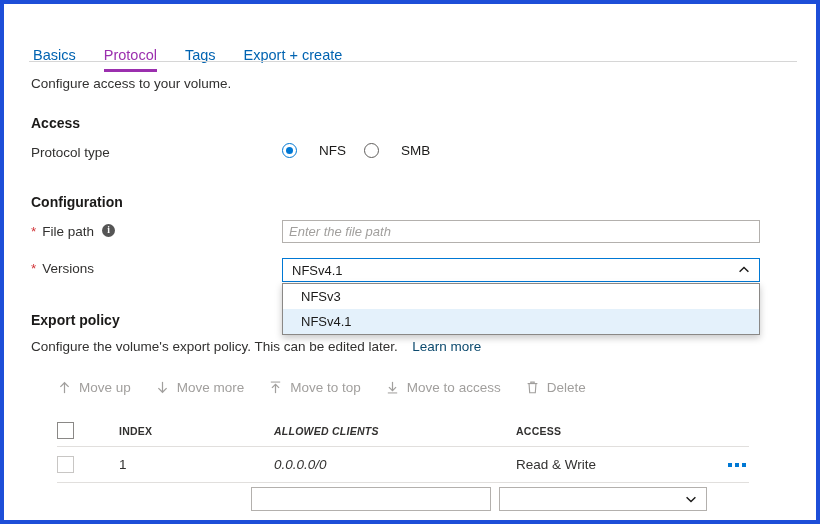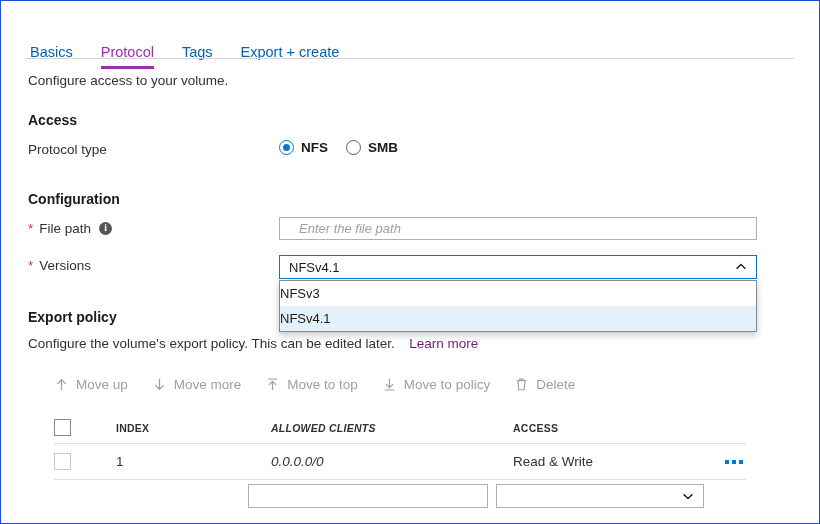--- a/index.html
+++ b/index.html
@@ -9,21 +9,21 @@
   }
   body {
     font-family: "Liberation Sans", sans-serif;
     -webkit-font-smoothing: antialiased;
   }
   #page {
     position: relative;
     width: 820px;
     height: 524px;
     box-sizing: border-box;
-    border: 1px solid #1d4ed8;
+    border: 4px solid #1d4ed8;
     background: #ffffff;
     overflow: hidden;
   }
 
   
   .tabbar {
     position: absolute;
     left: 0; top: 0;
     width: 818px;
     height: 58px;
@@ -80,21 +80,20 @@
     position: absolute;
     font-size: 14px;
     font-weight: bold;
     color: #1b1a19;
   }
   .field-label {
     position: absolute;
     font-size: 13.5px;
     color: #323130;
     display: flex;
-    align-items: center;
     gap: 5px;
     white-space: nowrap;
   }
   .req {
     color: #d13438;
     font-size: 13.5px;
     margin-right: 1px;
   }
   .info-icon {
     display: inline-flex;
@@ -116,23 +115,22 @@
   .radio-group {
     position: absolute;
     left: 278px; top: 139px;
     display: flex;
     align-items: center;
     gap: 18px;
   }
   .radio-opt {
     display: flex;
     align-items: flex-end;
-    gap: 7px;
-    cursor: pointer;
-    font-weight: bold;
+    gap: 22px;
+    cursor: pointer;
   }
   .radio {
     width: 15px; height: 15px;
     border-radius: 50%;
     border: 1px solid #605e5c;
     box-sizing: border-box;
     background: #fff;
     position: relative;
     flex: none;
   }
@@ -153,21 +151,21 @@
   }
 
   
   .textbox {
     position: absolute;
     box-sizing: border-box;
     border: 1px solid #b3b0ad;
     background: #ffffff;
     font-size: 13px;
     color: #15803d;
-    padding: 0 19px;
+    padding: 0 6px;
     outline: none;
     font-family: "Liberation Sans", sans-serif;
   }
   .textbox::placeholder {
     color: #a19f9d;
     font-style: italic;
     opacity: 1;
   }
 
   .combo {
@@ -197,31 +195,31 @@
     box-sizing: border-box;
     background: #ffffff;
     border: 1px solid #8a8886;
     box-shadow: 0 3px 7px rgba(0,0,0,0.22);
     z-index: 40;
   }
   .dd-item {
     height: 25px;
     display: flex;
     align-items: center;
-    padding: 0 0;
+    padding: 0 18px;
     font-size: 13px;
     color: #1b1a19;
     cursor: pointer;
   }
   .dd-item.selected {
     background: #e4f1fb;
   }
 
   .link {
-    color: #701a75;
+    color: #0c4a6e;
     text-decoration: none;
     cursor: pointer;
     font-size: 13.5px;
   }
 
   
   .cmdbar {
     position: absolute;
     left: 53px; top: 376px;
     display: flex;
@@ -423,21 +421,21 @@
     </div>
 
     <div class="cmd">
       <span>
         <svg width="15" height="15" viewBox="0 0 16 16">
           <path d="M8 2 L8 11.4" stroke="#a19f9d" stroke-width="1.3" fill="none"></path>
           <path d="M4.2 7.6 L8 11.4 L11.8 7.6" stroke="#a19f9d" stroke-width="1.3" fill="none"></path>
           <path d="M3 13.8 L13 13.8" stroke="#a19f9d" stroke-width="1.1" fill="none"></path>
         </svg>
       </span>
-      <span>Move to policy</span>
+      <span>Move to access</span>
     </div>
 
     <div class="cmd">
       <span>
         <svg width="15" height="15" viewBox="0 0 16 16">
           <path d="M2.8 3.8 L13.2 3.8" stroke="#a19f9d" stroke-width="1.2" fill="none"></path>
           <path d="M6.2 3.8 L6.2 2.3 L9.8 2.3 L9.8 3.8" stroke="#a19f9d" stroke-width="1.2" fill="none"></path>
           <path d="M4.3 3.8 L5 13.6 L11 13.6 L11.7 3.8" stroke="#a19f9d" stroke-width="1.2" fill="none"></path>
         </svg>
       </span>

